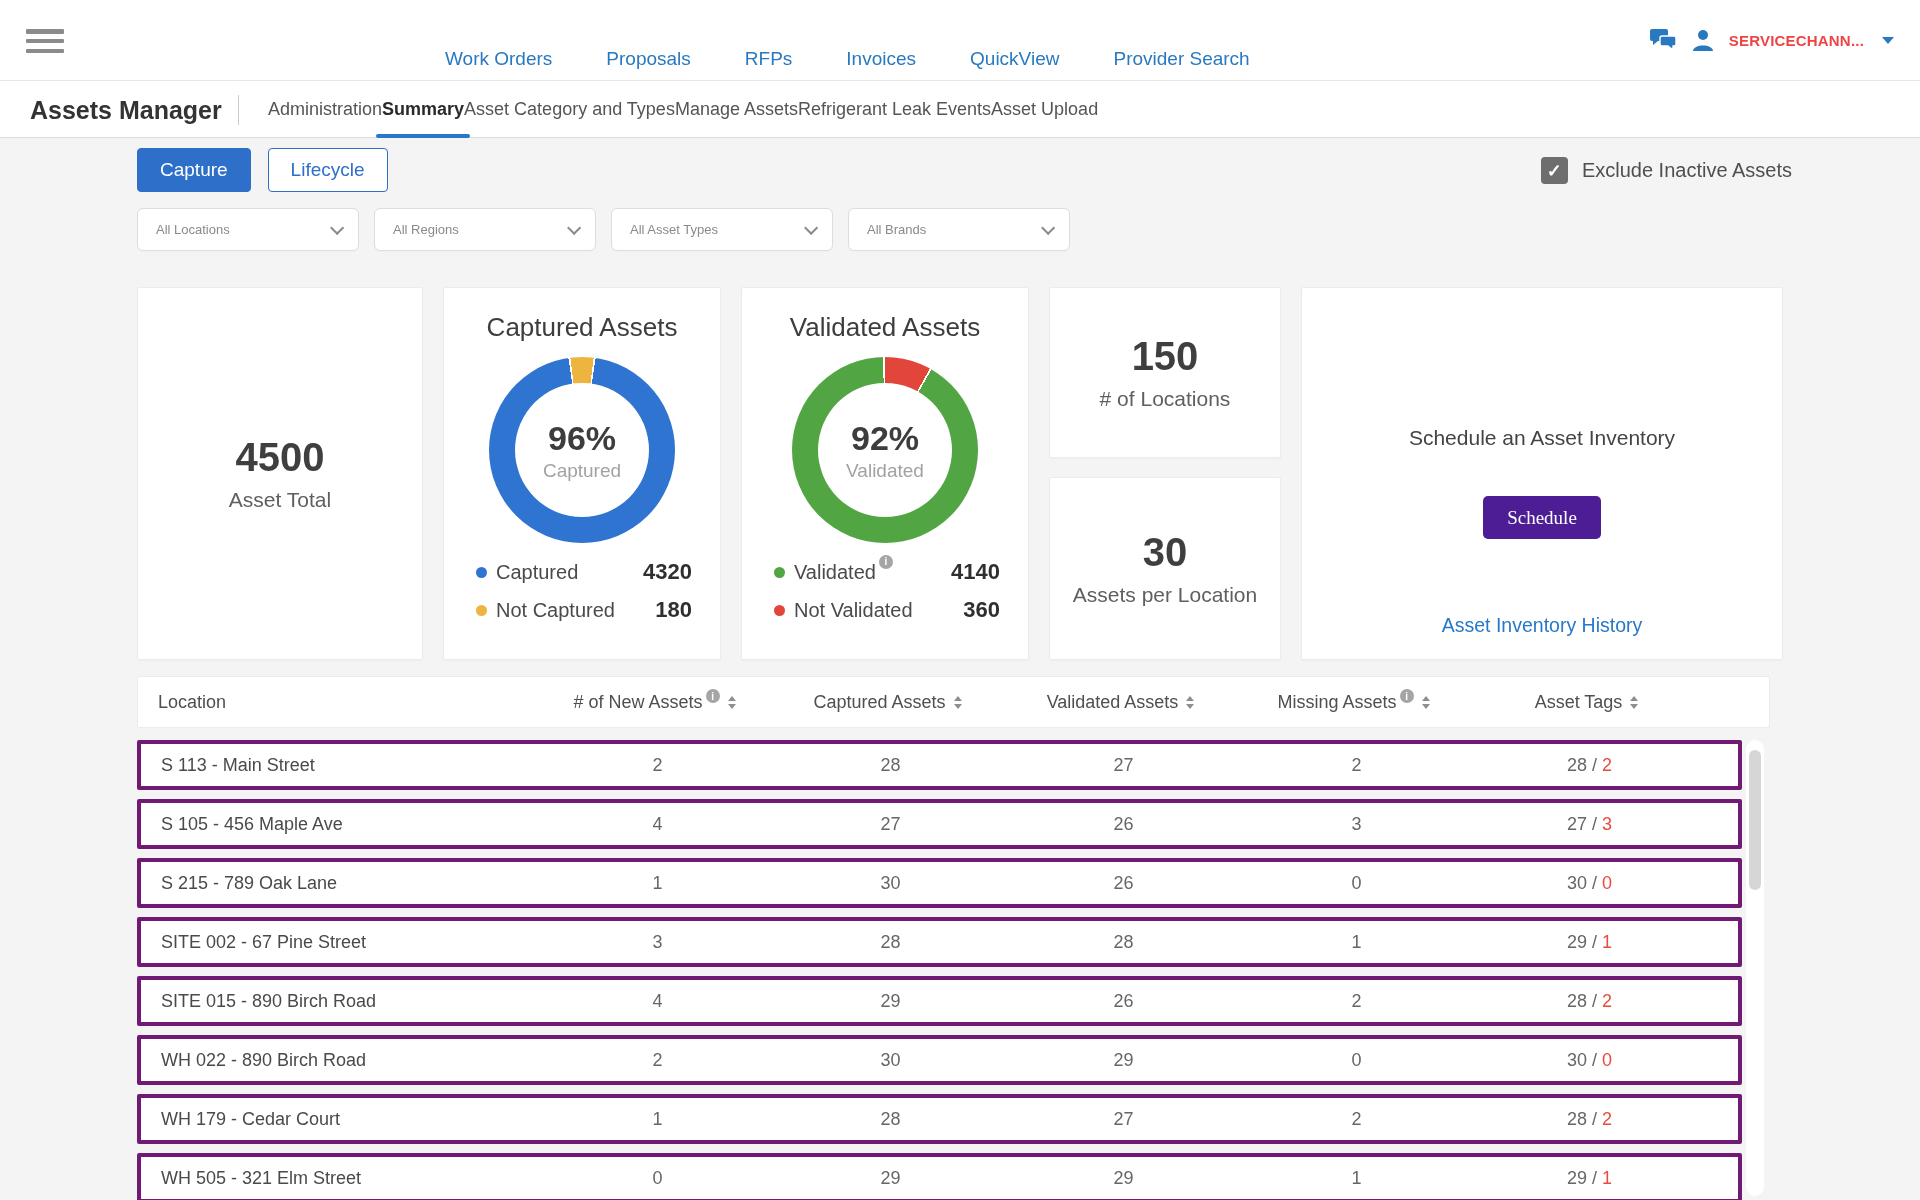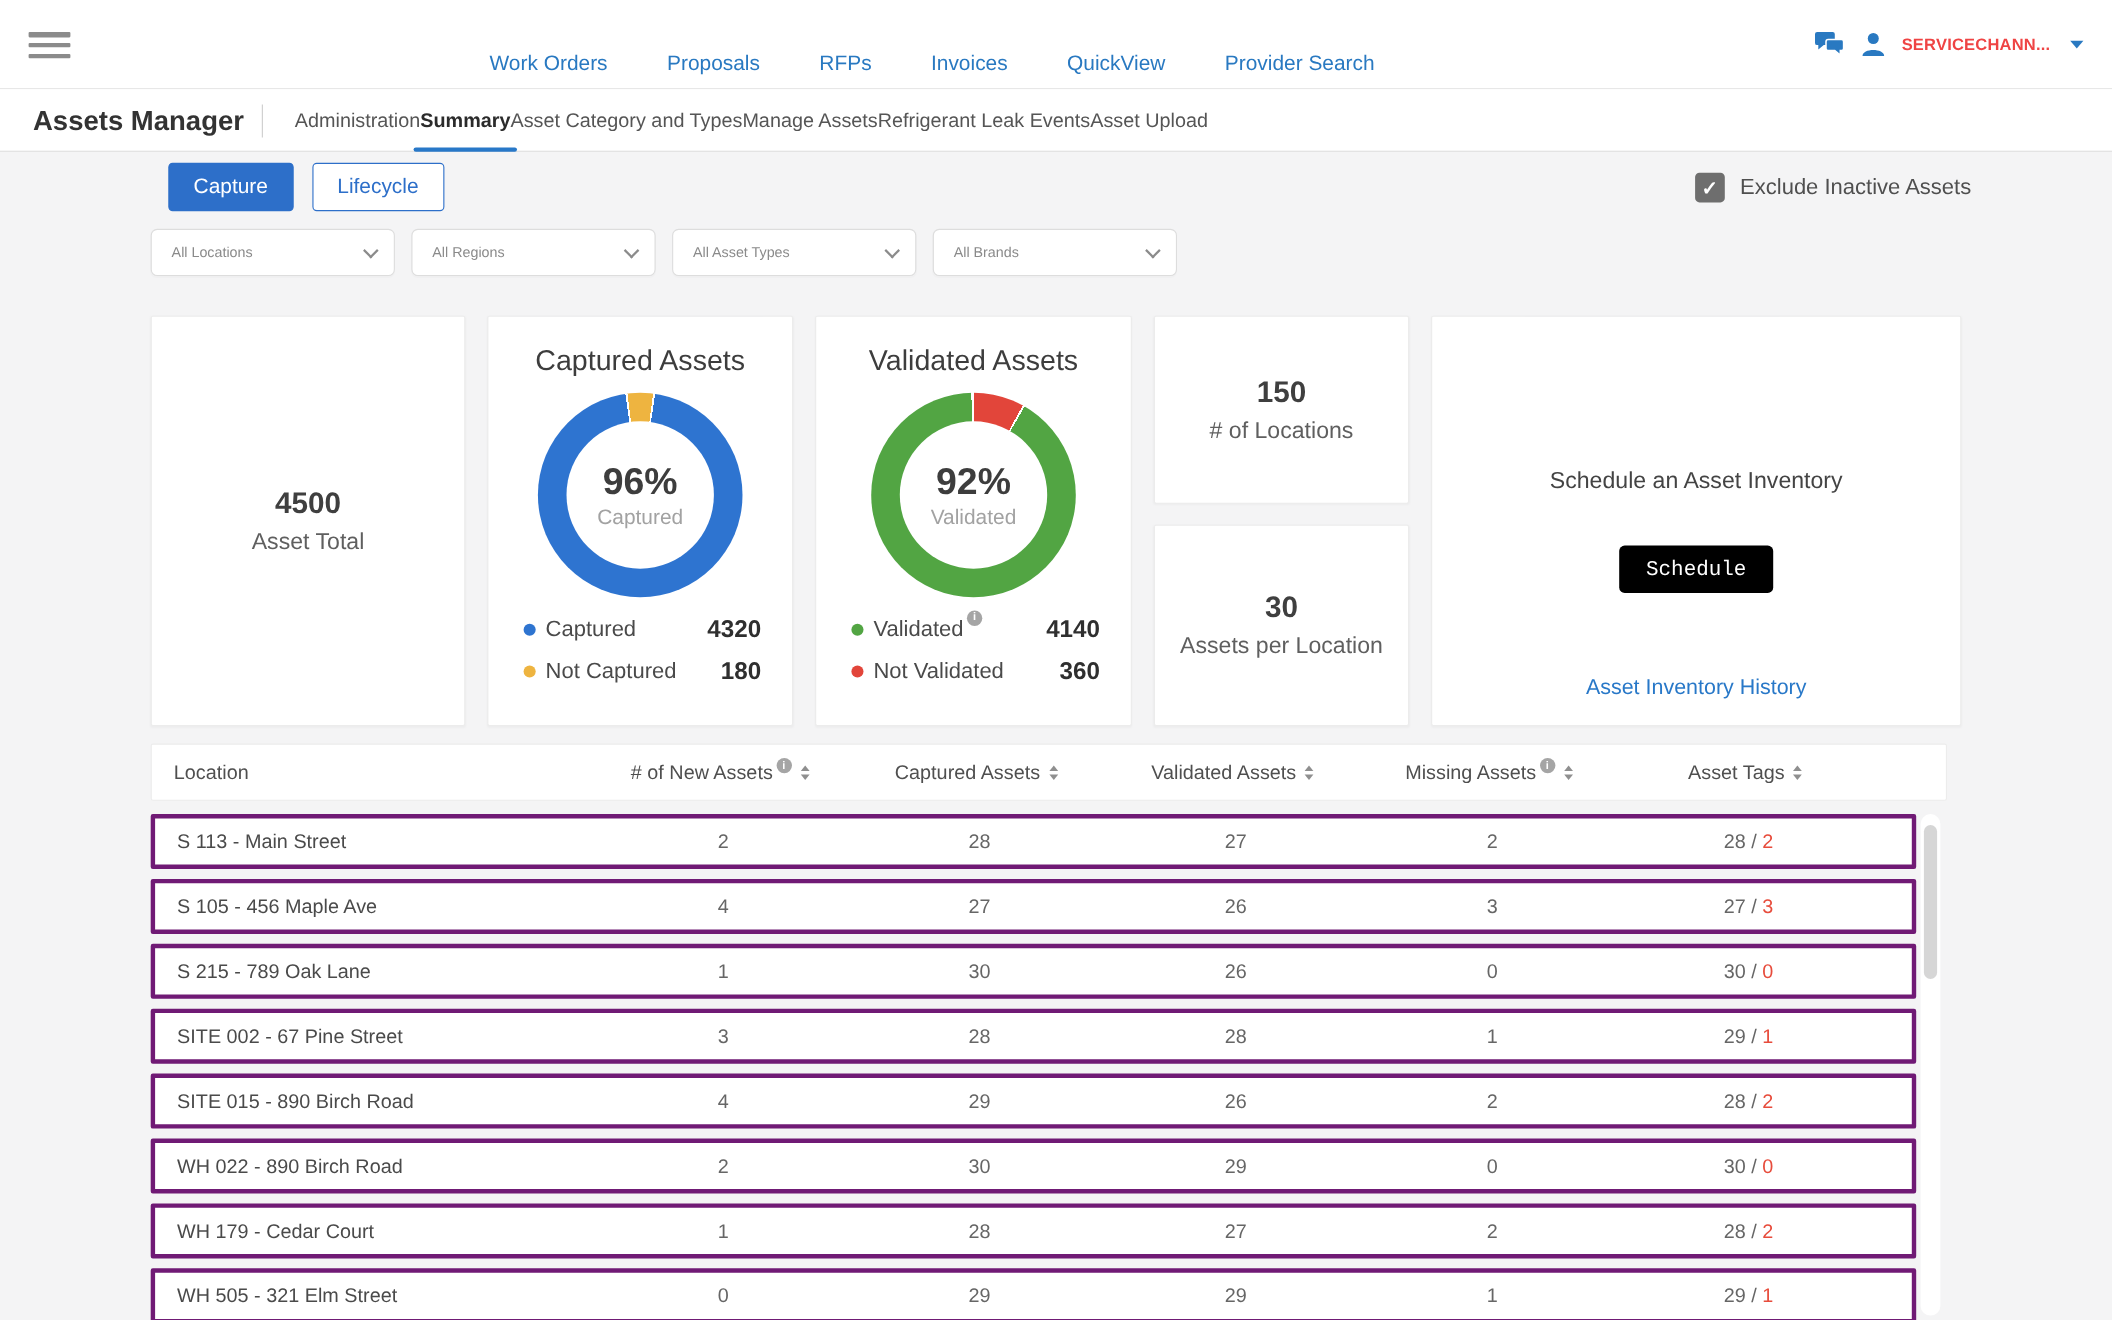--- a/index.html
+++ b/index.html
@@ -22,38 +22,38 @@
   
   #subnav { position:absolute; left:0; top:80px; width:1920px; height:58px; background:#fff; border-top:1px solid #e7e7e7; border-bottom:1px solid #dcdcdc; }
   #page-title { position:absolute; left:30px; top:0; height:58px; display:flex; align-items:center; font-size:25px; font-weight:600; color:#333; }
   #subnav-divider { position:absolute; left:238px; top:14px; width:1px; height:30px; background:#ccc; }
   #tabs { position:absolute; left:268px; top:0; height:57px; display:flex; }
   .tab { position:relative; display:flex; align-items:center; height:100%; font-size:18px; color:#555; cursor:pointer; }
   .tab.active { font-weight:700; color:#2b2b2b; }
   .tab.active::after { content:""; position:absolute; left:-6px; right:-6px; bottom:0; height:4px; background:#2878c8; border-radius:2px; }
 
   
-  #mode-buttons { position:absolute; left:137px; top:148px; display:flex; gap:17px;margin-left:16px; }
+  #mode-buttons { position:absolute; left:137px; top:148px; display:flex; gap:17px; }
   .btn { height:44px; padding:0 22px; border-radius:4px; font-size:19px; display:flex; align-items:center; cursor:pointer; font-family:inherit; }
   .btn-primary { background:#2d6fc9; color:#fff; border:1px solid #2d6fc9; }
   .btn-outline { background:#fff; color:#2d6fc9; border:1px solid #2d6fc9; }
   #exclude-row { position:absolute; right:128px; top:157px; display:flex; align-items:center; gap:14px; cursor:pointer; }
   #exclude-checkbox { width:27px; height:27px; background:#6e6e6e; border-radius:4px; color:#fff; font-size:18px; font-weight:bold; display:flex; align-items:center; justify-content:center; }
   #exclude-label { font-size:20px; color:#4f4f4f; }
 
   #filters { position:absolute; left:137px; top:208px; display:flex; gap:15px; }
   .filter { width:222px; height:43px; background:#fff; border:1px solid #ddd; border-radius:6px; display:flex; align-items:center; justify-content:space-between; padding:0 18px; cursor:pointer; box-shadow:0 1px 1px rgba(0,0,0,0.02); }
   .filter .flabel { font-size:13px; color:#8a8a8a; }
   .chev { width:10px; height:10px; border-right:2.5px solid #8b8b8b; border-bottom:2.5px solid #8b8b8b; transform:rotate(45deg) translateY(-3px); }
 
   
   #cards { position:absolute; left:137px; top:287px; width:1646px; height:373px; display:flex; gap:20px; }
   .card { background:#fff; border:1px solid #ececec; border-radius:2px; box-shadow:0 1px 2px rgba(0,0,0,0.03); }
   .stat-card { display:flex; flex-direction:column; align-items:center; justify-content:center; gap:8px; }
-  .stat-value { font-size:27px; font-weight:700; color:#3f3f3f; }
+  .stat-value { font-size:40px; font-weight:700; color:#3f3f3f; }
   .stat-label { font-size:21px; color:#5f5f5f; }
   #card-asset-total { width:286px; }
   #card-captured { width:278px; }
   #card-validated { width:288px; }
   #mini-cards { width:232px; display:flex; flex-direction:column; gap:19px; }
   #card-locations { height:171px; }
   #card-assets-per-location { flex:1; }
   #card-schedule { flex:1; position:relative; display:flex; flex-direction:column; align-items:center;gap:20px; }
 
   .donut-card { display:flex; flex-direction:column; align-items:center; padding-top:24px; }
@@ -62,21 +62,21 @@
   .donut-hole { position:absolute; inset:26px; background:#fff; border-radius:50%; display:flex; flex-direction:column; align-items:center; justify-content:center; }
   .donut-pct { font-size:34px; font-weight:700; color:#3d3d3d; }
   .donut-sub { font-size:19px; color:#a2a2a2; margin-top:2px; }
   .legend { width:100%; margin-top:16px; padding:0 28px 0 32px; display:flex; flex-direction:column; gap:12px; }
   .legend-row { display:flex; align-items:center; }
   .legend-dot { width:11px; height:11px; border-radius:50%; margin-right:9px; flex:none; }
   .legend-label { font-size:20px; color:#4a4a4a; flex:1; display:flex; align-items:flex-start; }
   .legend-value { font-size:22px; font-weight:700; color:#2f2f2f; }
 
   #schedule-title { margin-top:138px; font-size:21px; color:#444; }
-  #schedule-button { margin-top:26px; height:43px; padding:0 24px; font-size:19px; background:#000000; color:#fff; border:none; border-radius:5px; cursor:pointer; font-family:Liberation Mono, monospace; }
+  #schedule-button { margin-top:26px; height:43px; padding:0 24px; font-size:19px; background:#4c1d95; color:#fff; border:none; border-radius:5px; cursor:pointer; font-family:Liberation Serif, serif; }
   #inventory-history-link { position:absolute; bottom:22px; font-size:19.5px; color:#2878c8; text-decoration:none; cursor:pointer; }
 
   .info-icon { width:14px; height:14px; border-radius:50%; background:#a5a5a5; color:#fff; font-size:10px; font-weight:bold; display:inline-flex; align-items:center; justify-content:center; margin-left:3px; position:relative; top:-6px; font-style:normal; flex:none; }
 
   
   #asset-table { position:absolute; left:137px; top:676px; width:1633px; }
   .tgrid { display:grid; grid-template-columns:400px 233px 233px 233px 233px 233px; align-items:center; }
   #table-header { background:#fff; height:52px; border:1px solid #ececec; border-radius:2px; }
   .th { font-size:18px; color:#4f4f4f; display:flex; align-items:center; justify-content:center; }
   .th:first-child { justify-content:flex-start; padding-left:20px; }

